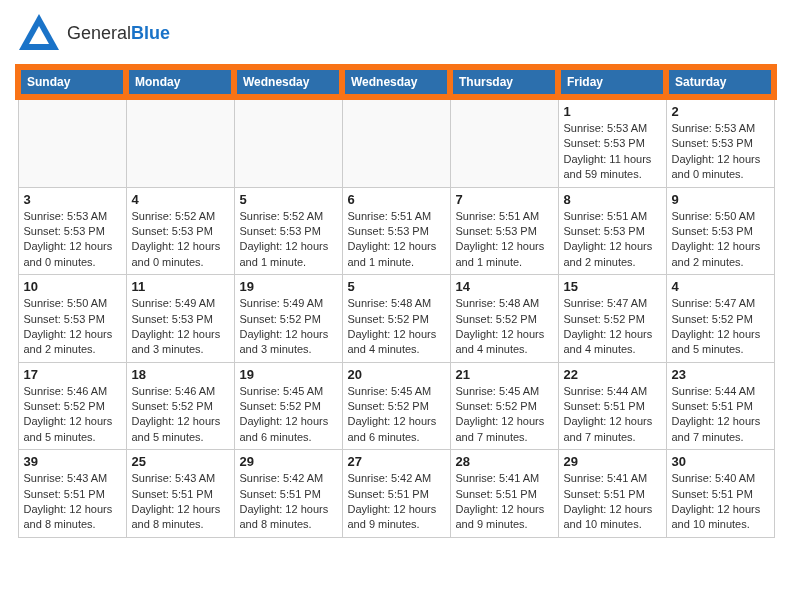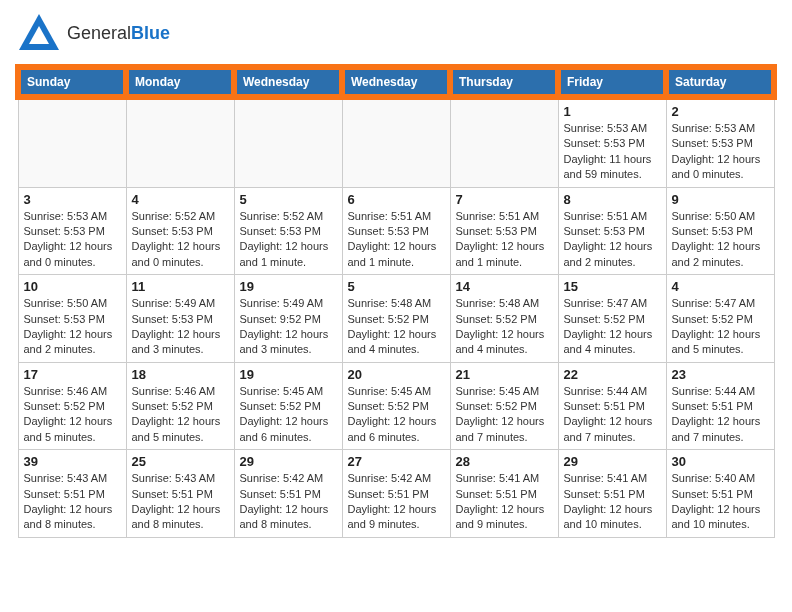--- a/index.html
+++ b/index.html
@@ -179,21 +179,21 @@
         </td>
         <td>
           <span class="day-number">11</span>
           <div class="day-info">Sunrise: 5:49 AM
 Sunset: 5:53 PM
 Daylight: 12 hours and 3 minutes.</div>
         </td>
         <td>
           <span class="day-number">19</span>
           <div class="day-info">Sunrise: 5:49 AM
-Sunset: 9:52 PM
+Sunset: 5:52 PM
 Daylight: 12 hours and 3 minutes.</div>
         </td>
         <td>
           <span class="day-number">5</span>
           <div class="day-info">Sunrise: 5:48 AM
 Sunset: 5:52 PM
 Daylight: 12 hours and 4 minutes.</div>
         </td>
         <td>
           <span class="day-number">14</span>

